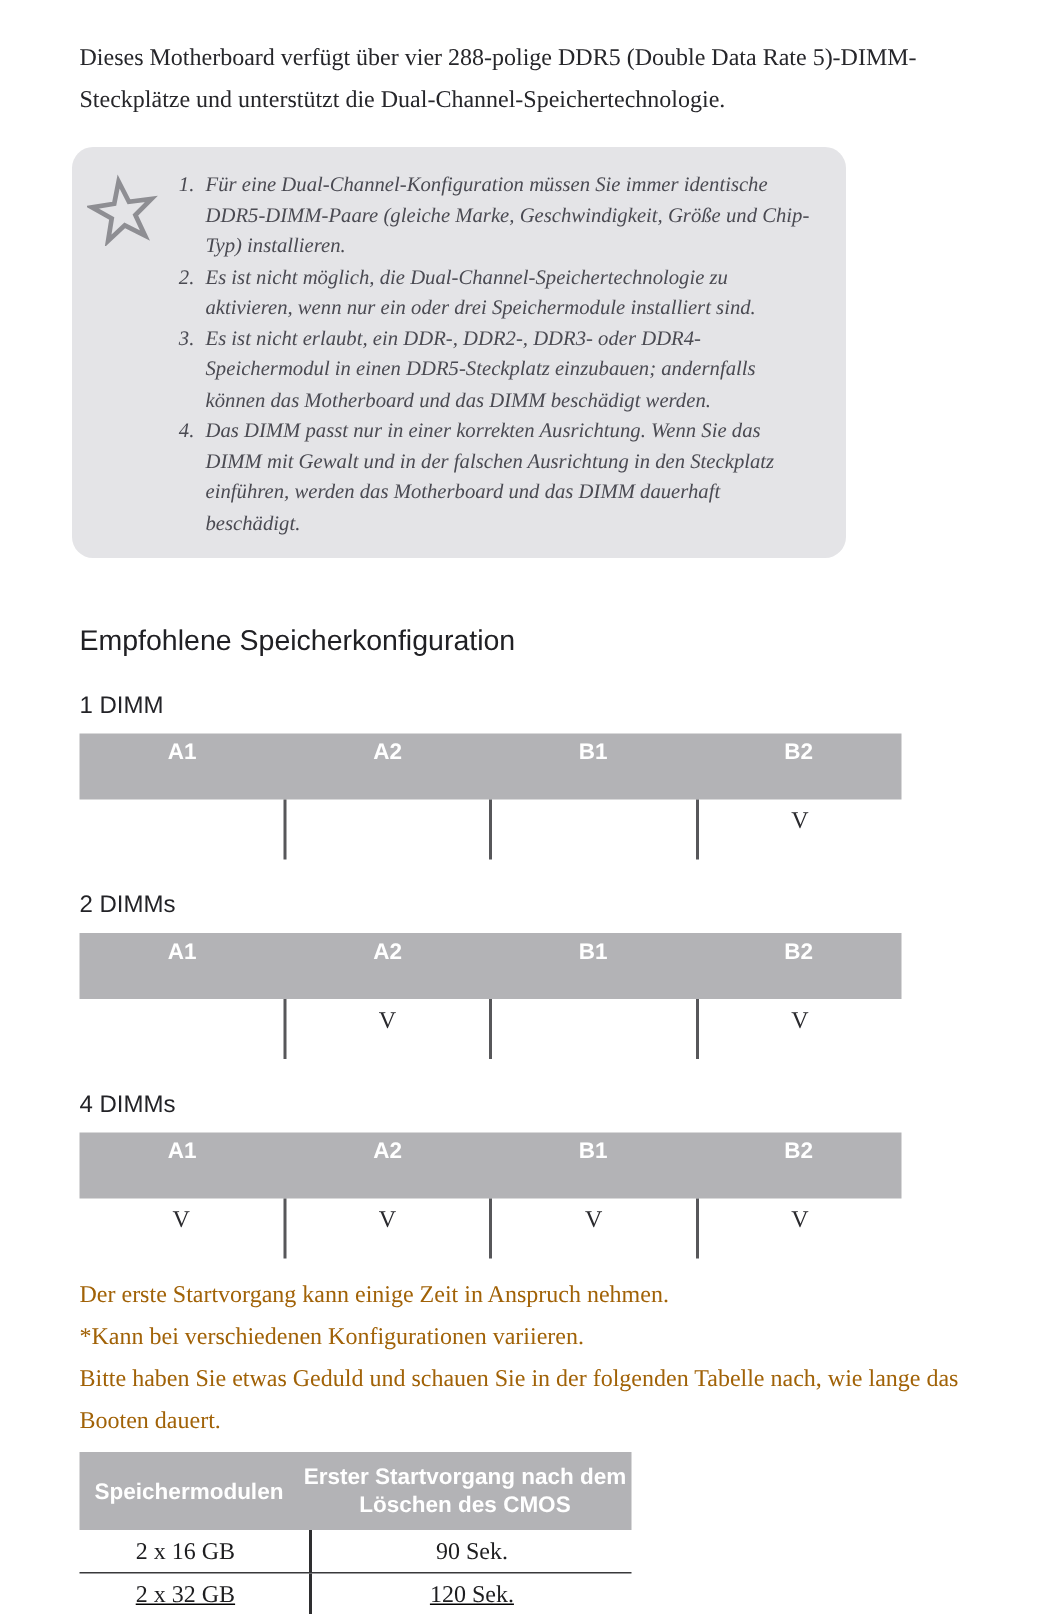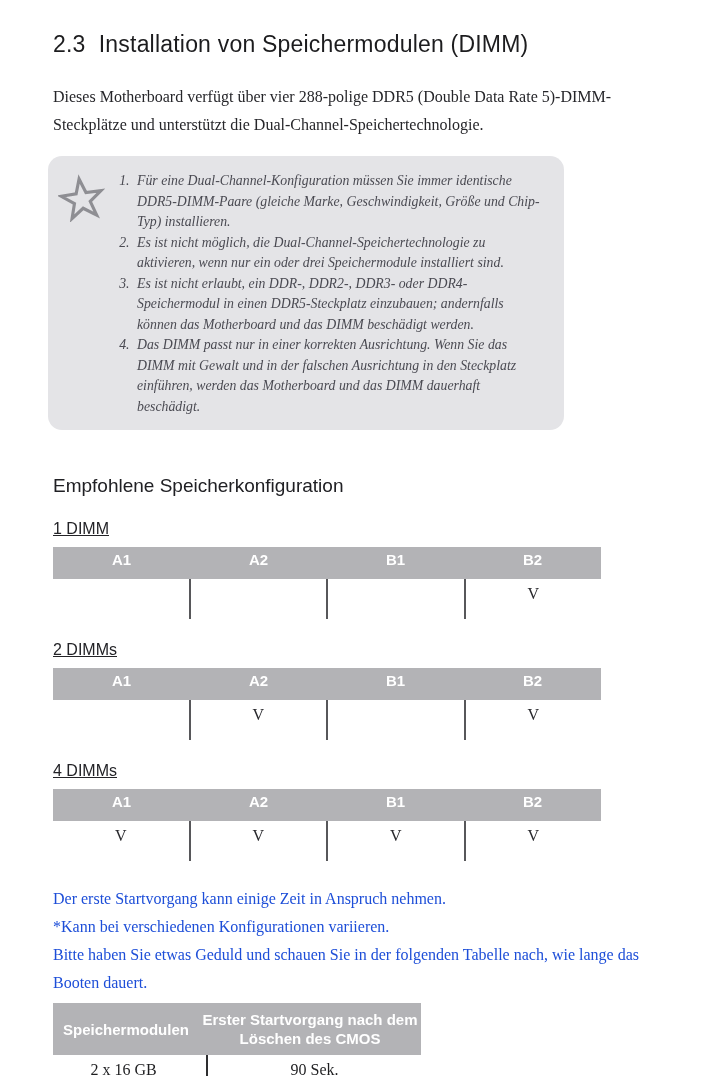--- a/index.html
+++ b/index.html
@@ -56,44 +56,43 @@
   ol.note-list li { padding-left: 4px; }
   h2.config-heading {
     font: 400 19px/24px "Liberation Sans", sans-serif;
     color: #202024;
     margin: 44px 0 0;
   }
   .config-label {
     font: 400 16px/20px "Liberation Sans", sans-serif;
     color: #232327;
     margin: 21px 0 8px;
-    text-decoration: underline;
   }
   .config-table { width: 548px; }
-  .config-head { display: flex; background: #b3b3b6; height: 32px; }
+  .config-head { display: flex; background: #b3b3b6; height: 44px; }
   .config-head .hc {
     flex: 1;
     text-align: center;
     font: 700 15px/26px "Liberation Sans", sans-serif;
     color: #ffffff;
   }
   .config-row { display: flex; height: 40px; }
   .config-row .vc {
     flex: 1;
     text-align: center;
     font: 400 16px/22px "Liberation Serif", serif;
     color: #2a2a2e;
     padding-top: 4px;
     box-sizing: border-box;
   }
   .config-row .vc + .vc { border-left: 2px solid #57575a; }
   .boot-text {
-    margin-top: 24px;
+    margin-top: 11px;
     font: 400 16px/28px "Liberation Serif", serif;
-    color: #1d4ed8;
+    color: #a16207;
   }
   .boot-text p { margin: 0; }
   .boot-table { margin-top: 6px; width: 368px; }
   .bt-head { display: flex; background: #b3b3b6; height: 52px; }
   .bt-h1 {
     width: 146px;
     display: flex; align-items: center; justify-content: center;
     font: 700 15px/19px "Liberation Sans", sans-serif;
     color: #ffffff;
   }
@@ -122,21 +121,20 @@
     display: flex; align-items: center; justify-content: center; margin-left: 12px;
   }
   .bt-row.r1, .bt-row.r3 { border-bottom: 1.5px solid #39393b; }
   .bt-row.r2 { border-bottom: 3px solid #701a75; text-decoration: underline; }
 </style>
 </head>
 <body>
 
 <div class="page">
 
-  <h1 class="section-title">2.3  Installation von Speichermodulen (DIMM)</h1>
 
   <p class="intro">Dieses Motherboard verfügt über vier 288-polige DDR5 (Double Data Rate 5)-DIMM-Steckplätze und unterstützt die Dual-Channel-Speichertechnologie.</p>
 
   <div class="note-box">
     <div class="star-wrap">
       <svg viewBox="0 0 100 100" aria-hidden="true">
         <polygon points="50,10 60.3,39.8 91.8,40.4 66.6,59.4 75.9,89.6 50,71.5 24.1,89.6 33.4,59.4 8.2,40.4 39.7,39.8" fill="none" stroke="#8e8e93" stroke-width="6.5" stroke-linejoin="miter" transform="rotate(-8 50 54)"></polygon>
       </svg>
     </div>
     <ol class="note-list">

